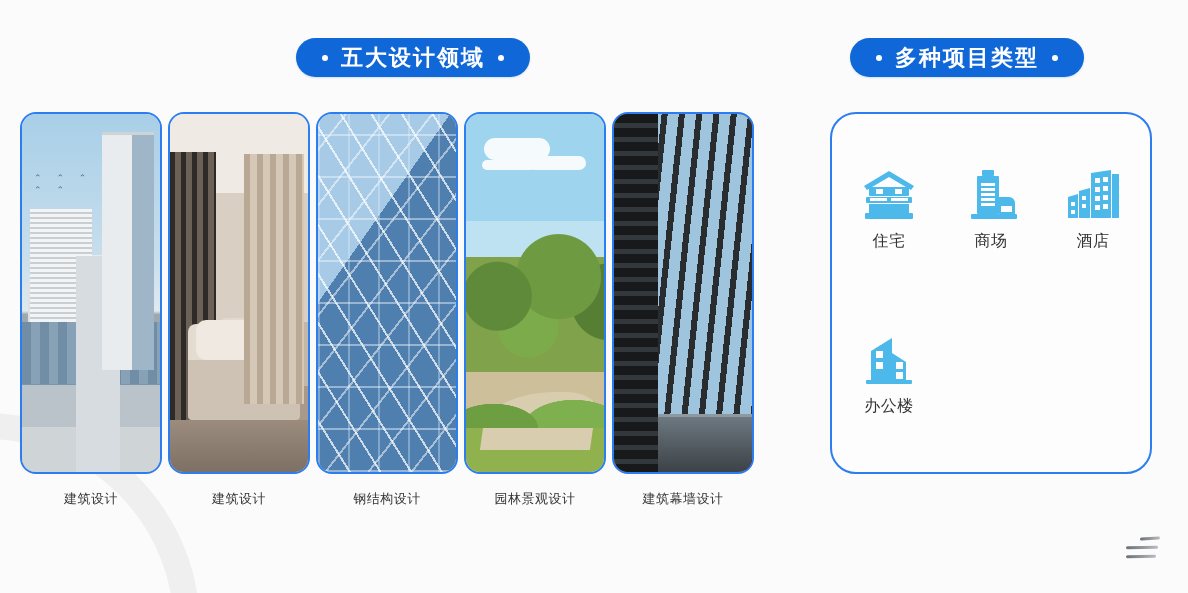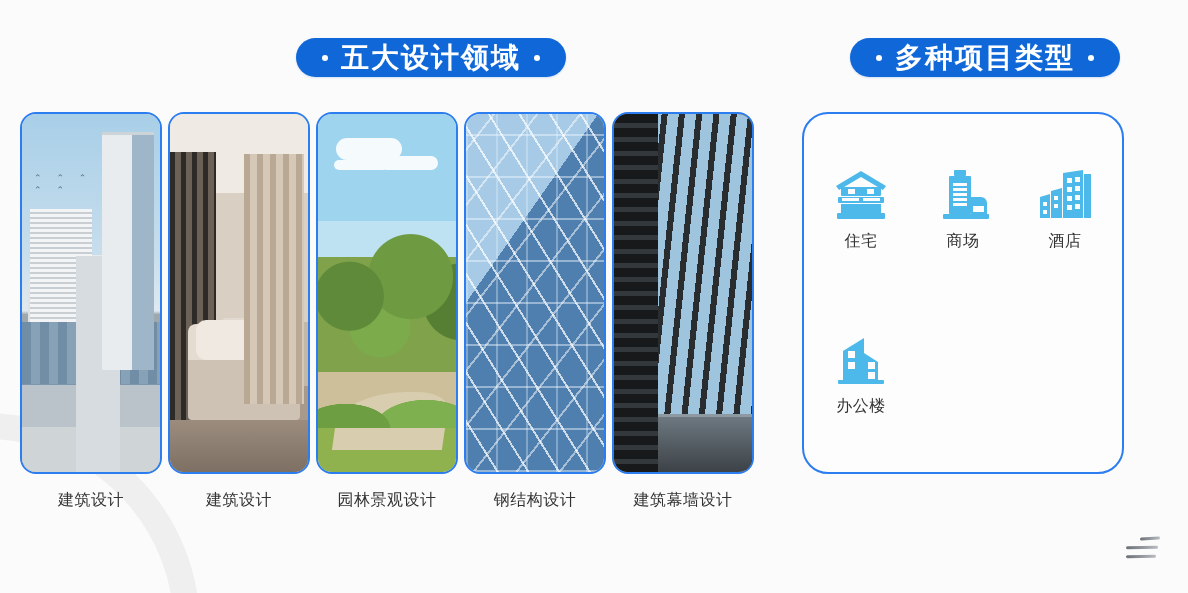--- a/index.html
+++ b/index.html
@@ -53,21 +53,21 @@
     box-shadow: 0 1px 2px rgba(16,104,216,0.18);
   }
   .pill .dot {
     width: 6px;
     height: 6px;
     border-radius: 50%;
     background: #ffffff;
     flex: 0 0 auto;
   }
   .pill .pill-text {
-    font-size: 28px;
+    font-size: 22px;
     font-weight: bold;
     letter-spacing: 2px;
     line-height: 1;
   }
   #pill-left  { left: 296px; }
   #pill-right { left: 850px; text-align: center; }
 
   
   .cards {
     position: absolute;
@@ -87,21 +87,21 @@
     height: 362px;
     border: 2px solid #2b7df0;
     border-radius: 16px;
     overflow: hidden;
     position: relative;
     background: #dfe8f2;
   }
   .card-img { position: absolute; inset: 0; }
   .card-label {
     margin-top: 16px;
-    font-size: 16px;
+    font-size: 13px;
     color: #333333;
     white-space: nowrap;
     letter-spacing: .5px;
   }
 
   
   
   .sc-sky1 { background: linear-gradient(#a8cfe8 0%, #c6ddec 38%, #dfe9ef 55%, #9fa8ad 56%, #8d979e 100%); }
   .sc-sky1::before {
     content:""; position:absolute; left:8px; top:95px; width:62px; height:180px;
@@ -203,21 +203,21 @@
   }
   .sc-cur .base{
     position:absolute; left:26px; right:0; bottom:0; height:58px;
     background:linear-gradient(#6d7880,#3c4247);
     border-top:3px solid #8e9aa2;
   }
 
   
   .panel {
     position: absolute;
-    left: 802px;
+    left: 830px;
     top: 112px;
     width: 322px;
     height: 362px;
     border: 2px solid #2b7df0;
     border-radius: 26px;
     background: #fdfdfd;
     display: grid;
     grid-template-columns: repeat(3, 1fr);
     grid-template-rows: repeat(2, 1fr);
     align-items: center;
@@ -295,33 +295,33 @@
           <div class="bed"></div>
           <div class="pillow"></div>
           <div class="floor"></div>
         </div>
       </div>
       <div class="card-label">建筑设计</div>
     </div>
 
     <div class="card-col">
       <div class="card-frame">
+        <div class="card-img sc-stl"></div>
+      </div>
+      <div class="card-label">钢结构设计</div>
+    </div>
+
+    <div class="card-col">
+      <div class="card-frame">
         <div class="card-img sc-gar">
           <div class="cloud"></div>
           <div class="path"></div>
         </div>
       </div>
       <div class="card-label">园林景观设计</div>
-    </div>
-
-    <div class="card-col">
-      <div class="card-frame">
-        <div class="card-img sc-stl"></div>
-      </div>
-      <div class="card-label">钢结构设计</div>
     </div>
 
     <div class="card-col">
       <div class="card-frame">
         <div class="card-img sc-cur">
           <div class="base"></div>
         </div>
       </div>
       <div class="card-label">建筑幕墙设计</div>
     </div>

